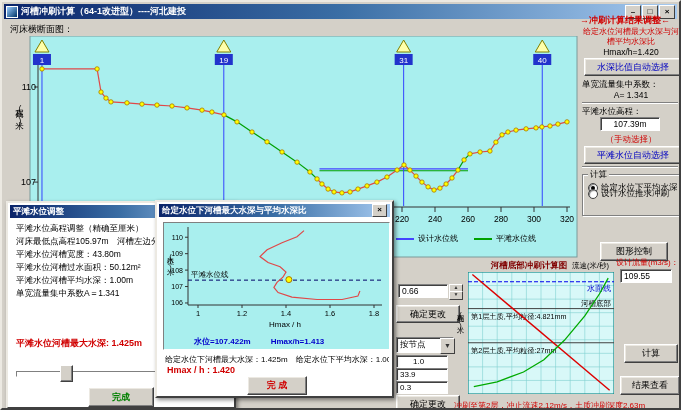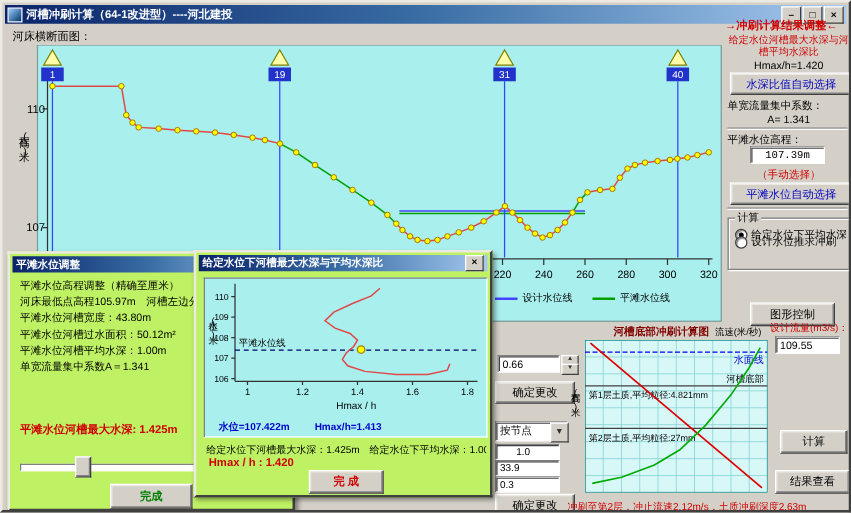--- a/index.html
+++ b/index.html
@@ -7,35 +7,35 @@
   .titlebar{position:absolute;left:2px;top:2px;right:2px;height:15px;background:linear-gradient(to right,#0a246a,#3a6ea5,#a6caf0);color:#fff;display:flex;align-items:center;gap:3px;padding:0 2px;font-weight:bold;font-size:9px;white-space:nowrap;}
   .app-icon{width:10px;height:10px;background:linear-gradient(135deg,#9cf,#036);border:1px solid #fff;display:inline-block;}
   .tb-btns{margin-left:auto;display:flex;gap:1px;}
   .tb-btn{width:14px;height:12px;background:#d4d0c8;border:1px solid;border-color:#fff #404040 #404040 #fff;font-size:8px;line-height:11px;text-align:center;color:#000;font-weight:bold;}
   .lbl{position:absolute;font-size:9px;white-space:nowrap;}
   .vlabel{position:absolute;writing-mode:vertical-rl;text-orientation:upright;font-size:8.5px;letter-spacing:1px;white-space:nowrap;}
   .chartwrap{position:absolute;z-index:1;}
   .btn{position:absolute;display:flex;align-items:center;justify-content:center;font-size:9px;background:#d4d0c8;border:1px solid;border-color:#fff #404040 #404040 #fff;box-shadow:inset -1px -1px 0 #808080,inset 1px 1px 0 #ece9e2;white-space:nowrap;cursor:default;}
   .sunken{position:absolute;background:#fff;border:1px solid;border-color:#808080 #fff #fff #808080;box-shadow:inset 1px 1px 0 #404040;font-size:8.5px;display:flex;align-items:center;padding:0 3px;white-space:nowrap;box-sizing:border-box;}
   .sep{position:absolute;height:0;border-top:1px solid #808080;border-bottom:1px solid #fff;}
-  .subwin{position:absolute;background:#bef264;border:2px solid;border-color:#ece9e2 #404040 #404040 #ece9e2;box-shadow:2px 2px 4px rgba(0,0,0,.45);box-sizing:border-box;}
+  .subwin{position:absolute;background:#ffffff;border:2px solid;border-color:#ece9e2 #404040 #404040 #ece9e2;box-shadow:2px 2px 4px rgba(0,0,0,.45);box-sizing:border-box;}
   .subtitle{position:absolute;left:2px;top:2px;right:2px;height:13px;background:linear-gradient(to right,#0a246a,#3a6ea5,#a6caf0);color:#fff;font-weight:bold;font-size:8.5px;display:flex;align-items:center;padding:0 3px;white-space:nowrap;}
   .red{color:#d00000;}
   .blue{color:#0000c0;}
   .legend{position:absolute;z-index:2;display:flex;gap:16px;font-size:8px;align-items:center;}
   .leg-item{display:flex;align-items:center;gap:4px;white-space:nowrap;}
   .swatch{display:inline-block;width:18px;height:2px;}
   .group{position:absolute;border:1px solid #808080;box-shadow:inset 1px 1px 0 #fff,1px 1px 0 #fff;}
   .group-cap{position:absolute;top:-6px;left:5px;background:#d4d0c8;padding:0 2px;font-size:8.5px;}
   .radio-row{position:absolute;left:5px;display:flex;align-items:center;gap:3px;font-size:8.5px;white-space:nowrap;}
   .radio{width:8px;height:8px;border-radius:50%;background:#fff;border:1px solid #404040;box-shadow:inset 1px 1px 1px #808080;flex:0 0 auto;}
   .radio.sel{position:relative;}
   .radio.sel::after{content:"";position:absolute;left:2px;top:2px;width:4px;height:4px;border-radius:50%;background:#000;}
   .chartbox{position:absolute;background:#a9efee;border:1px solid;border-color:#808080 #fff #fff #808080;box-sizing:border-box;}
-  .mini-readout{position:absolute;left:0;right:0;bottom:1px;height:13px;display:flex;gap:20px;padding-left:11px;align-items:center;color:#0000cc;font-size:8px;font-weight:bold;}
+  .mini-readout{position:absolute;left:0;right:0;bottom:1px;height:13px;display:flex;gap:20px;padding-left:30px;align-items:center;color:#0000cc;font-size:8px;font-weight:bold;}
   .slider-channel{position:absolute;height:4px;background:#fff;border:1px solid;border-color:#808080 #fff #fff #808080;}
   .slider-thumb{position:absolute;width:11px;height:15px;background:#d4d0c8;border:1px solid;border-color:#fff #404040 #404040 #fff;box-shadow:inset -1px -1px 0 #808080;}
   .tinybtn{position:absolute;background:#d4d0c8;border:1px solid;border-color:#fff #404040 #404040 #fff;font-size:5px;line-height:5px;text-align:center;color:#333;}
   svg{display:block;}
 </style>
 </head>
 <body>
 
 <div class="win">
 
@@ -235,21 +235,21 @@
   </div>
 
   <div class="lbl red" style="left:578px;top:12px;width:102px;text-align:left;font-weight:bold;z-index:2;">→冲刷计算结果调整←</div>
   <div style="position:absolute;left:580px;top:25px;width:98px;font-size:8px;line-height:10px;text-align:center;color:#d00000;z-index:2;">给定水位河槽最大水深与河槽平均水深比</div>
   <div class="lbl" style="left:580px;top:45px;width:98px;text-align:center;font-size:8.5px;z-index:2;">Hmax/h=1.420</div>
   <div class="btn blue" style="left:582px;top:56px;width:96px;height:16px;z-index:2;">水深比值自动选择</div>
   <div class="lbl" style="left:580px;top:77px;font-size:8.5px;z-index:2;">单宽流量集中系数：</div>
   <div class="lbl" style="left:580px;top:88px;width:98px;text-align:center;font-size:8.5px;z-index:2;">A= 1.341</div>
   <div class="sep" style="left:580px;top:100px;width:96px;z-index:2;"></div>
   <div class="lbl" style="left:580px;top:104px;font-size:8.5px;z-index:2;">平滩水位高程：</div>
-  <div class="sunken" style="left:598px;top:115px;width:60px;height:14px;justify-content:center;z-index:2;font-family:Liberation Mono, monospace;">107.39m</div>
+  <div class="sunken" style="left:598px;top:115px;width:60px;height:14px;justify-content:center;z-index:2;">107.39m</div>
   <div class="lbl red" style="left:580px;top:132px;width:98px;text-align:center;font-size:8.5px;z-index:2;">（手动选择）</div>
   <div class="btn blue" style="left:582px;top:144px;width:96px;height:16px;z-index:2;">平滩水位自动选择</div>
   <div class="sep" style="left:580px;top:164px;width:96px;z-index:2;"></div>
 
   <div class="group" style="left:580px;top:172px;width:96px;height:40px;z-index:2;">
     <span class="group-cap">计算</span>
     <div class="radio-row" style="top:7px;">
       <span class="radio sel"></span>
       <span>给定水位下平均水深</span>
     </div>

